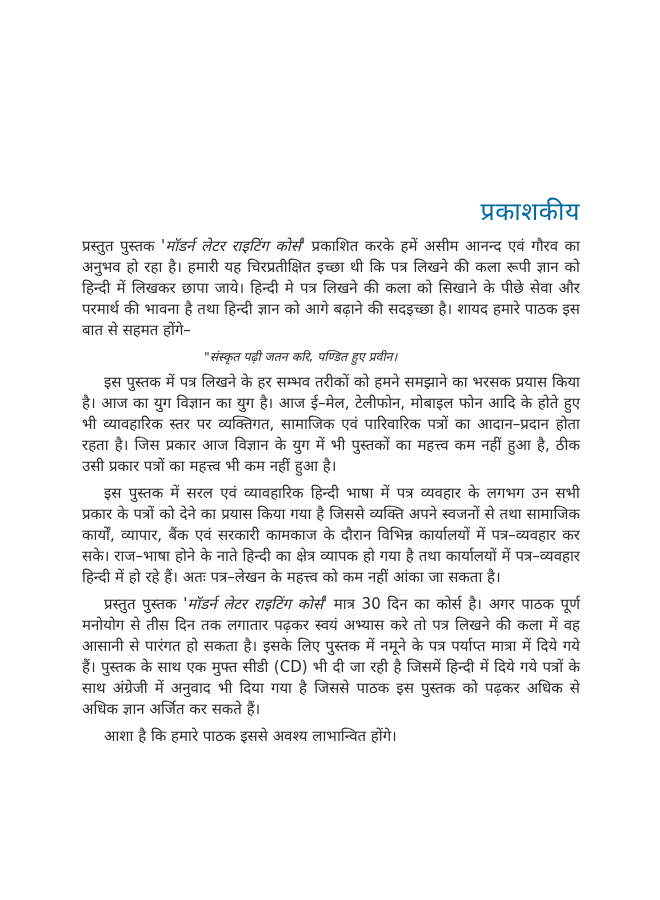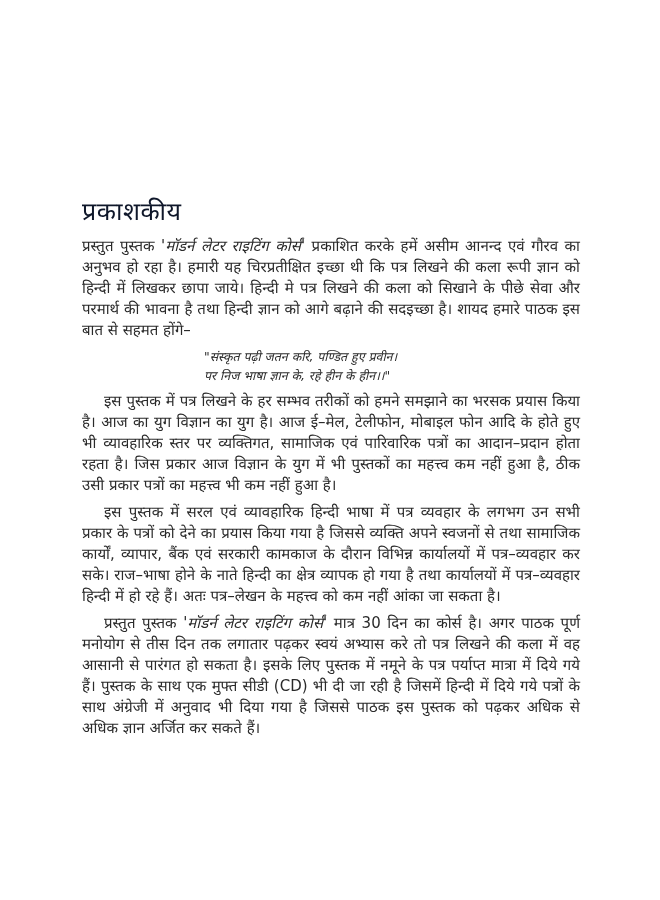--- a/index.html
+++ b/index.html
@@ -2,22 +2,22 @@
 <html><head>
 <meta charset="utf-8">
 <style>
   html, body { margin: 0; padding: 0; }
   body {
     width: 660px; height: 900px; background: #ffffff; position: relative; overflow: hidden;
     font-family: "DejaVu Sans", sans-serif; color: #2a2a2a;
   }
   .page { position: absolute; left: 82px; top: 0; width: 498px; }
   .title {
-    position: absolute; left: 0; width: 498px; top: 193px; text-align: left;
-    font-family: Liberation Mono, monospace; font-size: 25px; color: #0f172a; letter-spacing: 0.5px;
+    position: absolute; left: 0; width: 498px; top: 193px; text-align: right;
+    font-family: Liberation Mono, monospace; font-size: 25px; color: #0369a1; letter-spacing: 0.5px;
   }
   .body-text { position: absolute; left: 0; top: 236px; width: 498px; }
   p {
     margin: 0 0 6px 0; font-size: 15px; line-height: 21px; text-align: justify;
     text-align-last: left;
   }
   p.indent { text-indent: 22px; }
   .it { font-style: italic; }
   .verse {
     margin: 0 0 6px 0; padding-left: 122px; font-style: italic; font-size: 12.4px; line-height: 19px;
@@ -28,20 +28,20 @@
 <body>
 
 <div class="page">
   <div class="title">प्रकाशकीय</div>
 
   <div class="body-text">
     <p><span>प्रस्तुत पुस्तक </span><span class="it">'मॉडर्न लेटर राइटिंग कोर्स'</span><span> प्रकाशित करके हमें असीम आनन्द एवं गौरव का अनुभव हो रहा है। हमारी यह चिरप्रतीक्षित इच्छा थी कि पत्र लिखने की कला रूपी ज्ञान को हिन्दी में लिखकर छापा जाये। हिन्दी मे पत्र लिखने की कला को सिखाने के पीछे सेवा और परमार्थ की भावना है तथा हिन्दी ज्ञान को आगे बढ़ाने की सदइच्छा है। शायद हमारे पाठक इस बात से सहमत होंगे–</span></p>
 
     <div class="verse">
       <div>"संस्कृत पढ़ी जतन करि, पण्डित हुए प्रवीन।</div>
-      <div>पर निज भाषा ज्ञान के, रहे हीन के हीन।।"</div>
     </div>
 
     <p class="indent">इस पुस्तक में पत्र लिखने के हर सम्भव तरीकों को हमने समझाने का भरसक प्रयास किया है। आज का युग विज्ञान का युग है। आज ई–मेल, टेलीफोन, मोबाइल फोन आदि के होते हुए भी व्यावहारिक स्तर पर व्यक्तिगत, सामाजिक एवं पारिवारिक पत्रों का आदान–प्रदान होता रहता है। जिस प्रकार आज विज्ञान के युग में भी पुस्तकों का महत्त्व कम नहीं हुआ है, ठीक उसी प्रकार पत्रों का महत्त्व भी कम नहीं हुआ है।</p>
     <p class="indent">इस पुस्तक में सरल एवं व्यावहारिक हिन्दी भाषा में पत्र व्यवहार के लगभग उन सभी प्रकार के पत्रों को देने का प्रयास किया गया है जिससे व्यक्ति अपने स्वजनों से तथा सामाजिक कार्यों, व्यापार, बैंक एवं सरकारी कामकाज के दौरान विभिन्न कार्यालयों में पत्र–व्यवहार कर सके। राज–भाषा होने के नाते हिन्दी का क्षेत्र व्यापक हो गया है तथा कार्यालयों में पत्र–व्यवहार हिन्दी में हो रहे हैं। अतः पत्र–लेखन के महत्त्व को कम नहीं आंका जा सकता है।</p>
     <p class="indent"><span>प्रस्तुत पुस्तक </span><span class="it">'मॉडर्न लेटर राइटिंग कोर्स'</span><span> मात्र 30 दिन का कोर्स है। अगर पाठक पूर्ण मनोयोग से तीस दिन तक लगातार पढ़कर स्वयं अभ्यास करे तो पत्र लिखने की कला में वह आसानी से पारंगत हो सकता है। इसके लिए पुस्तक में नमूने के पत्र पर्याप्त मात्रा में दिये गये हैं। पुस्तक के साथ एक मुफ्त सीडी (CD) भी दी जा रही है जिसमें हिन्दी में दिये गये पत्रों के साथ अंग्रेजी में अनुवाद भी दिया गया है जिससे पाठक इस पुस्तक को पढ़कर अधिक से अधिक ज्ञान अर्जित कर सकते हैं।</span></p>
+    <p class="indent">आशा है कि हमारे पाठक इससे अवश्य लाभान्वित होंगे।</p>
   </div>
 </div>
 
 </body></html>

